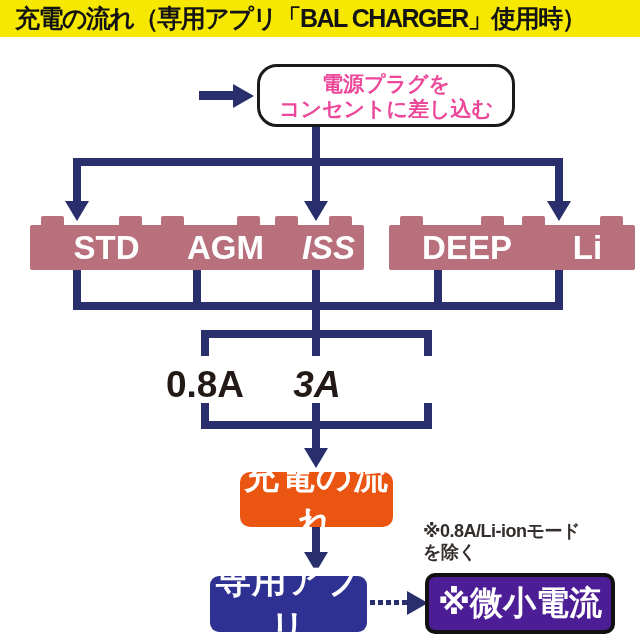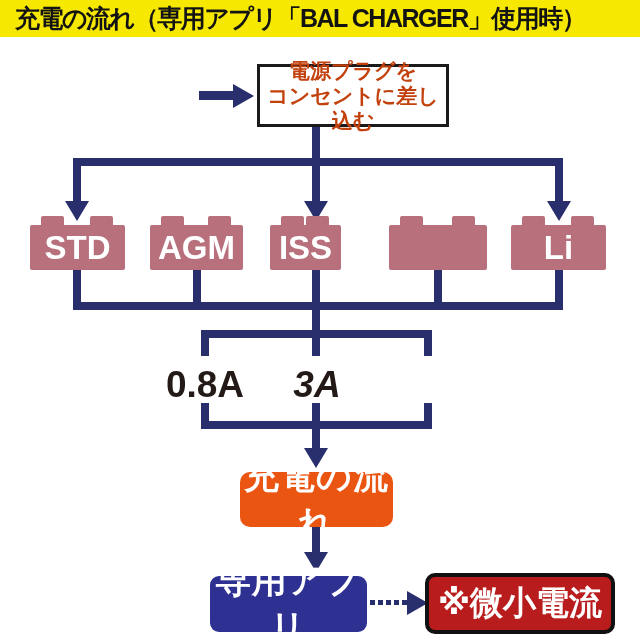--- a/index.html
+++ b/index.html
@@ -18,55 +18,55 @@
   }
   
   .box { position:absolute; display:flex; align-items:center; justify-content:center;
          text-align:center; box-sizing:border-box; }
   .pre { white-space:pre-line; }
   .clip-box {
     left:28px; top:53px; width:166px; height:88px; background:#8dc557;
     border-radius:10px; color:#ffffff; font-weight:bold; font-size:23px; line-height:28px;
   }
   .plug-box {
-    left:257px; top:64px; width:192px; height:63px; background:#ffffff;
-    border:3px solid #1a1a1a; border-radius:0; color:#c2410c;
+    left:257px; top:64px; width:258px; height:63px; background:#ffffff;
+    border:3px solid #1a1a1a; border-radius:20px; color:#ec4899;
     font-weight:bold; font-size:21px; line-height:25px;
   }
   .start-box {
     left:240px; top:472px; width:153px; height:55px; background:#eb5512;
     border-radius:10px; color:#ffffff; font-weight:bold; font-size:35px; letter-spacing:1px;
   }
   .done-box {
     left:210px; top:576px; width:157px; height:56px; background:#2e3192;
     border-radius:9px; color:#ffffff; font-weight:bold; font-size:35px; letter-spacing:1px;
   }
   .trickle-box {
-    left:425px; top:573px; width:190px; height:61px; background:#b91c1c;
+    left:425px; top:573px; width:190px; height:61px; background:#4c1d95;
     border:4px solid #111111; border-radius:10px; color:#ffffff;
     font-weight:bold; font-size:33px; letter-spacing:0px;
   }
   .footnote {
     position:absolute; left:423px; top:521px; font-size:18px; font-weight:bold;
     color:#332d2b; line-height:21px; white-space:pre-line; letter-spacing:-0.5px;
   }
   
   .line { position:absolute; background:#292e6c; }
   .head-down { position:absolute; width:0; height:0;
     border-left:12px solid transparent; border-right:12px solid transparent;
     border-top:20px solid #292e6c; }
   .head-right { position:absolute; width:0; height:0;
     border-top:12px solid transparent; border-bottom:12px solid transparent;
     border-left:21px solid #292e6c; }
   .dot { position:absolute; width:5px; height:5px; background:#292e6c; }
   
   .battery {
     position:absolute; top:225px; height:45px; background:#b7707c; border-radius:2px;
     display:flex; align-items:center; justify-content:center;
-    color:#ffffff; font-weight:bold; font-size:33px; letter-spacing:0px;
+    color:#ffffff; font-weight:bold; font-size:33px; letter-spacing:0px;padding-left:29px;
   }
   .bump { position:absolute; top:-9px; width:23px; height:10px; background:#b7707c;
           border-radius:2px 2px 0 0; }
   .bump.l { left:11px; } .bump.r { right:12px; }
   
   .amp {
     position:absolute; top:364px; transform:translateX(-50%);
     font-size:37px; font-weight:bold; color:#231a17; white-space:nowrap; letter-spacing:0px;
   }
 </style>
@@ -101,28 +101,29 @@
   <div class="battery" style="left:30px; width:95px;">
     <div class="bump l"></div>
     <div class="bump r"></div>
     <span>STD</span>
   </div>
   <div class="battery" style="left:150px; width:93px;">
     <div class="bump l"></div>
     <div class="bump r"></div>
     <span>AGM</span>
   </div>
-  <div class="battery" style="left:270px; width:71px;">
+  <div class="battery" style="left:264px; width:71px;font-style:italic;">
     <div class="bump l"></div>
     <div class="bump r"></div>
     <span>ISS</span>
   </div>
   <div class="battery" style="left:389px; width:98px;">
     <div class="bump l"></div>
     <div class="bump r"></div>
+    <span>DEEP</span>
   </div>
   <div class="battery" style="left:511px; width:95px;">
     <div class="bump l"></div>
     <div class="bump r"></div>
     <span>Li</span>
   </div>
 
   <div class="line" style="left:73px;  top:270px; width:8px; height:40px;"></div>
   <div class="line" style="left:193px; top:270px; width:8px; height:40px;"></div>
   <div class="line" style="left:312px; top:270px; width:8px; height:40px;"></div>
@@ -147,20 +148,22 @@
   <div class="line" style="left:312px; top:429px; width:8px; height:20px;"></div>
   <div class="head-down" style="left:304px; top:448px;"></div>
 
   <div class="box start-box">
     <span>充電の流れ</span>
   </div>
 
   <div class="line" style="left:312px; top:527px; width:8px; height:26px;"></div>
   <div class="head-down" style="left:304px; top:552px;"></div>
 
+  <div class="footnote">※0.8A/Li-ionモード
+を除く</div>
 
   <div class="box done-box">
     <span>専用アプリ</span>
   </div>
 
   <div class="dot" style="left:370px; top:600px;"></div>
   <div class="dot" style="left:378px; top:600px;"></div>
   <div class="dot" style="left:386px; top:600px;"></div>
   <div class="dot" style="left:394px; top:600px;"></div>
   <div class="dot" style="left:402px; top:600px;"></div>

